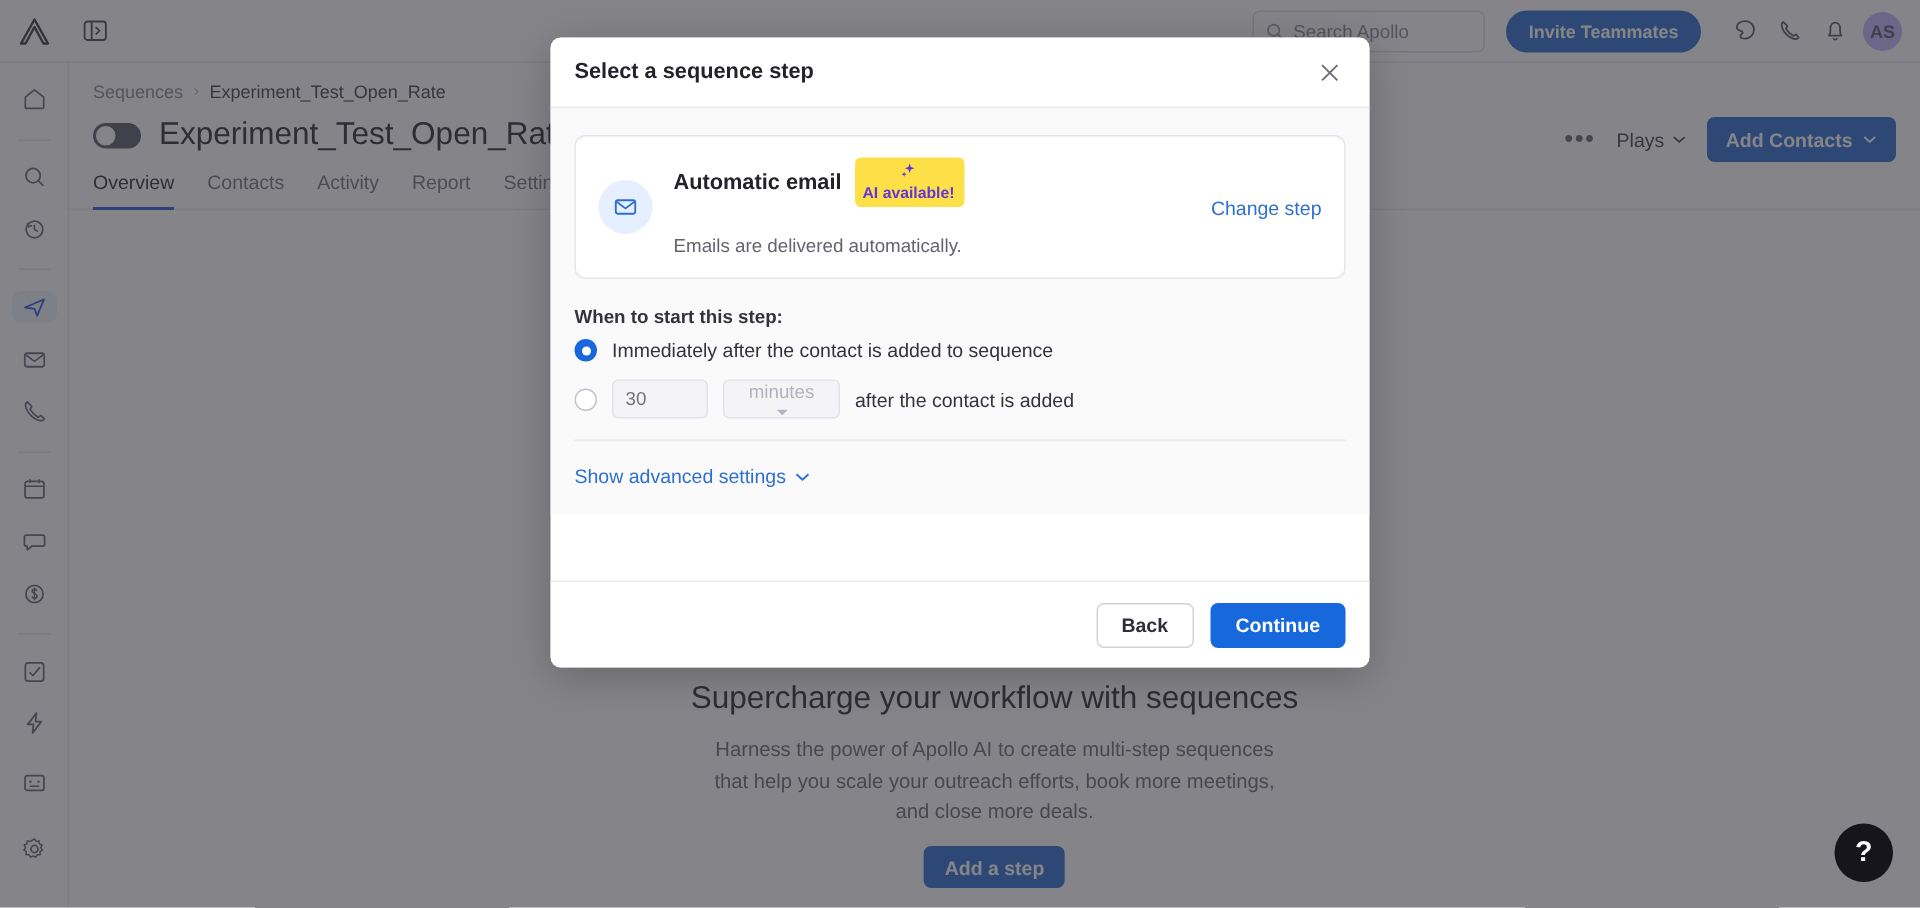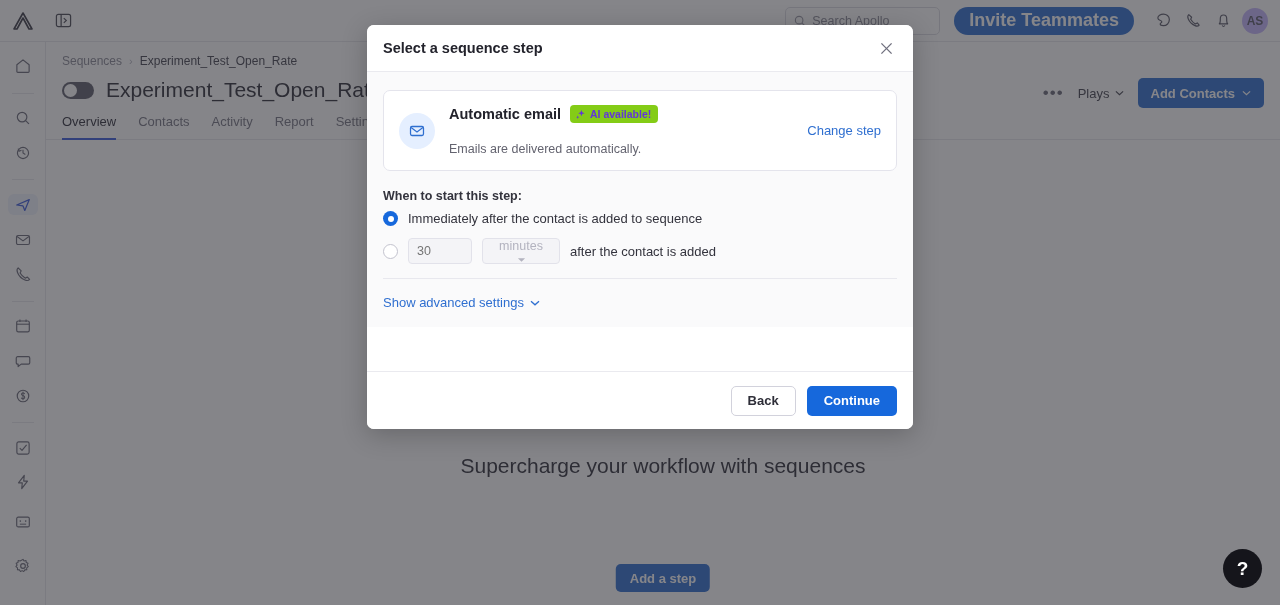--- a/index.html
+++ b/index.html
@@ -23,21 +23,21 @@
   .panel-toggle { width: 34px; height: 34px; display:flex; align-items:center; justify-content:center; border-radius:5px; }
   .topbar-spacer { flex: 1; }
   .search-box {
     width: 160px; height: 28px; border: 1px solid #dcdce3; border-radius: 5px;
     display: flex; align-items: center; gap: 6px; padding: 0 8px;
     font-size: 12.5px; color: #8b8b98; background: #fff;
     margin-right: 14px; width: 155px;
   }
   .invite-btn {
     background: #2f6fd0; color: #fff; border: none; border-radius: 16px;
-    height: 28px; padding: 0 15px; font-size: 18px; font-family: inherit;
+    height: 28px; padding: 0 15px; font-size: 12px; font-family: inherit;
     font-weight: 600; cursor: pointer; margin-right: 14px;
   }
   .topbar-icon { width: 30px; height: 30px; display: flex; align-items: center; justify-content: center; color: #5a5a68; }
   .avatar-chip {
     width: 26px; height: 26px; border-radius: 50%; background: #c4b5fd;
     color: #5c5c6a; font-size: 12px; font-weight: 700;
     display: flex; align-items: center; justify-content: center; margin: 0 12px 0 4px;
   }
 
   
@@ -138,23 +138,23 @@
     padding: 14px 15px; display: flex; align-items: center; gap: 14px;
   }
   .step-avatar {
     width: 36px; height: 36px; border-radius: 50%; background: #e5efff;
     display: flex; align-items: center; justify-content: center; color: #2f6fd0; flex: none;
   }
   .step-text { flex: 1; }
   .step-title-row { display: flex; align-items: center; gap: 9px; }
   .step-title { font-size: 14.5px; font-weight: 700; color: #23232c; }
   .ai-badge {
-    background: #84cc16; color: #6236d9; border-radius: 4px;
+    background: #fde047; color: #6236d9; border-radius: 4px;
     font-size: 10.5px; font-weight: 700; padding: 3px 7px 3px 5px;
-    display: inline-flex; align-items: center; gap: 4px;
+    display: inline-flex; align-items: center; gap: 4px; flex-direction: column;
   }
   .step-desc { font-size: 12.5px; color: #63636f; margin-top: 19px; }
   .change-step { font-size: 13px; color: #2f6fd0; cursor: pointer; flex: none; }
 
   .when-label { font-size: 12.5px; font-weight: 700; color: #33333d; margin: 18px 0 8px 0; }
   .radio-row { display: flex; align-items: center; gap: 10px; margin-bottom: 12px; }
   .radio {
     width: 15px; height: 15px; border-radius: 50%; border: 1.5px solid #c2c2cd;
     background: #fff; flex: none; position: relative;
   }
@@ -380,20 +380,25 @@
         </span>
       </button>
     </div>
 
     <div class="hero-card">
       <div class="hero-badge"></div>
       <div class="hero-inner"></div>
     </div>
 
     <div class="empty-title">Supercharge your workflow with sequences</div>
+    <div class="empty-sub">
+      <div>Harness the power of Apollo AI to create multi-step sequences</div>
+      <div>that help you scale your outreach efforts, book more meetings,</div>
+      <div>and close more deals.</div>
+    </div>
     <button class="add-step-btn">Add a step</button>
   </div>
 </div>
 
 <div class="scrim"></div>
 
 <div class="modal">
   <div class="modal-header">
     <div class="modal-title">Select a sequence step</div>
     <div class="modal-close">

